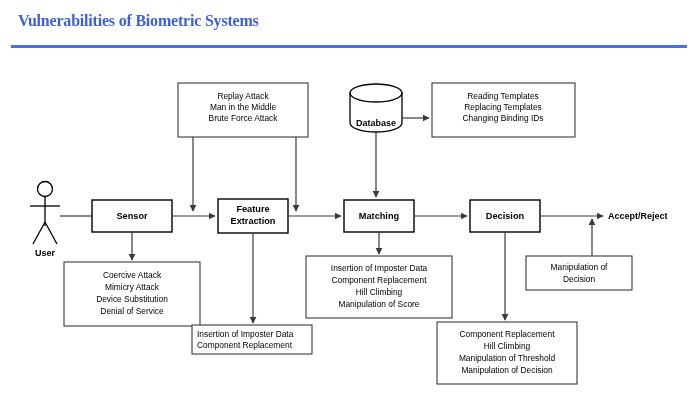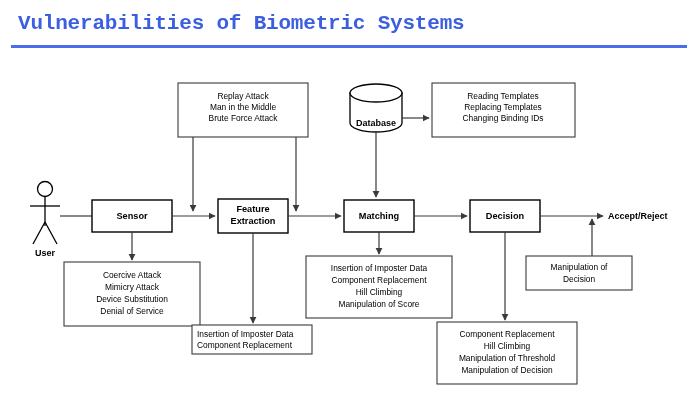--- a/index.html
+++ b/index.html
@@ -25,26 +25,26 @@
     position: absolute;
     left: 0;
     top: 0;
     width: 698px;
     height: 52px;
   }
   #page-title {
     position: absolute;
     left: 18px;
     top: 12px;
-    font-size: 21px;
+    font-size: 16px;
     font-weight: bold;
     letter-spacing: -0.2px;
     color: #3c5fe0;
     white-space: nowrap;
-    font-family: Liberation Mono, monospace;
+    font-family: Liberation Serif, serif;
   }
   #title-rule {
     position: absolute;
     left: 11px;
     top: 45px;
     width: 676px;
     height: 3px;
     background: #4a6ee8;
   }
   #diagram {

